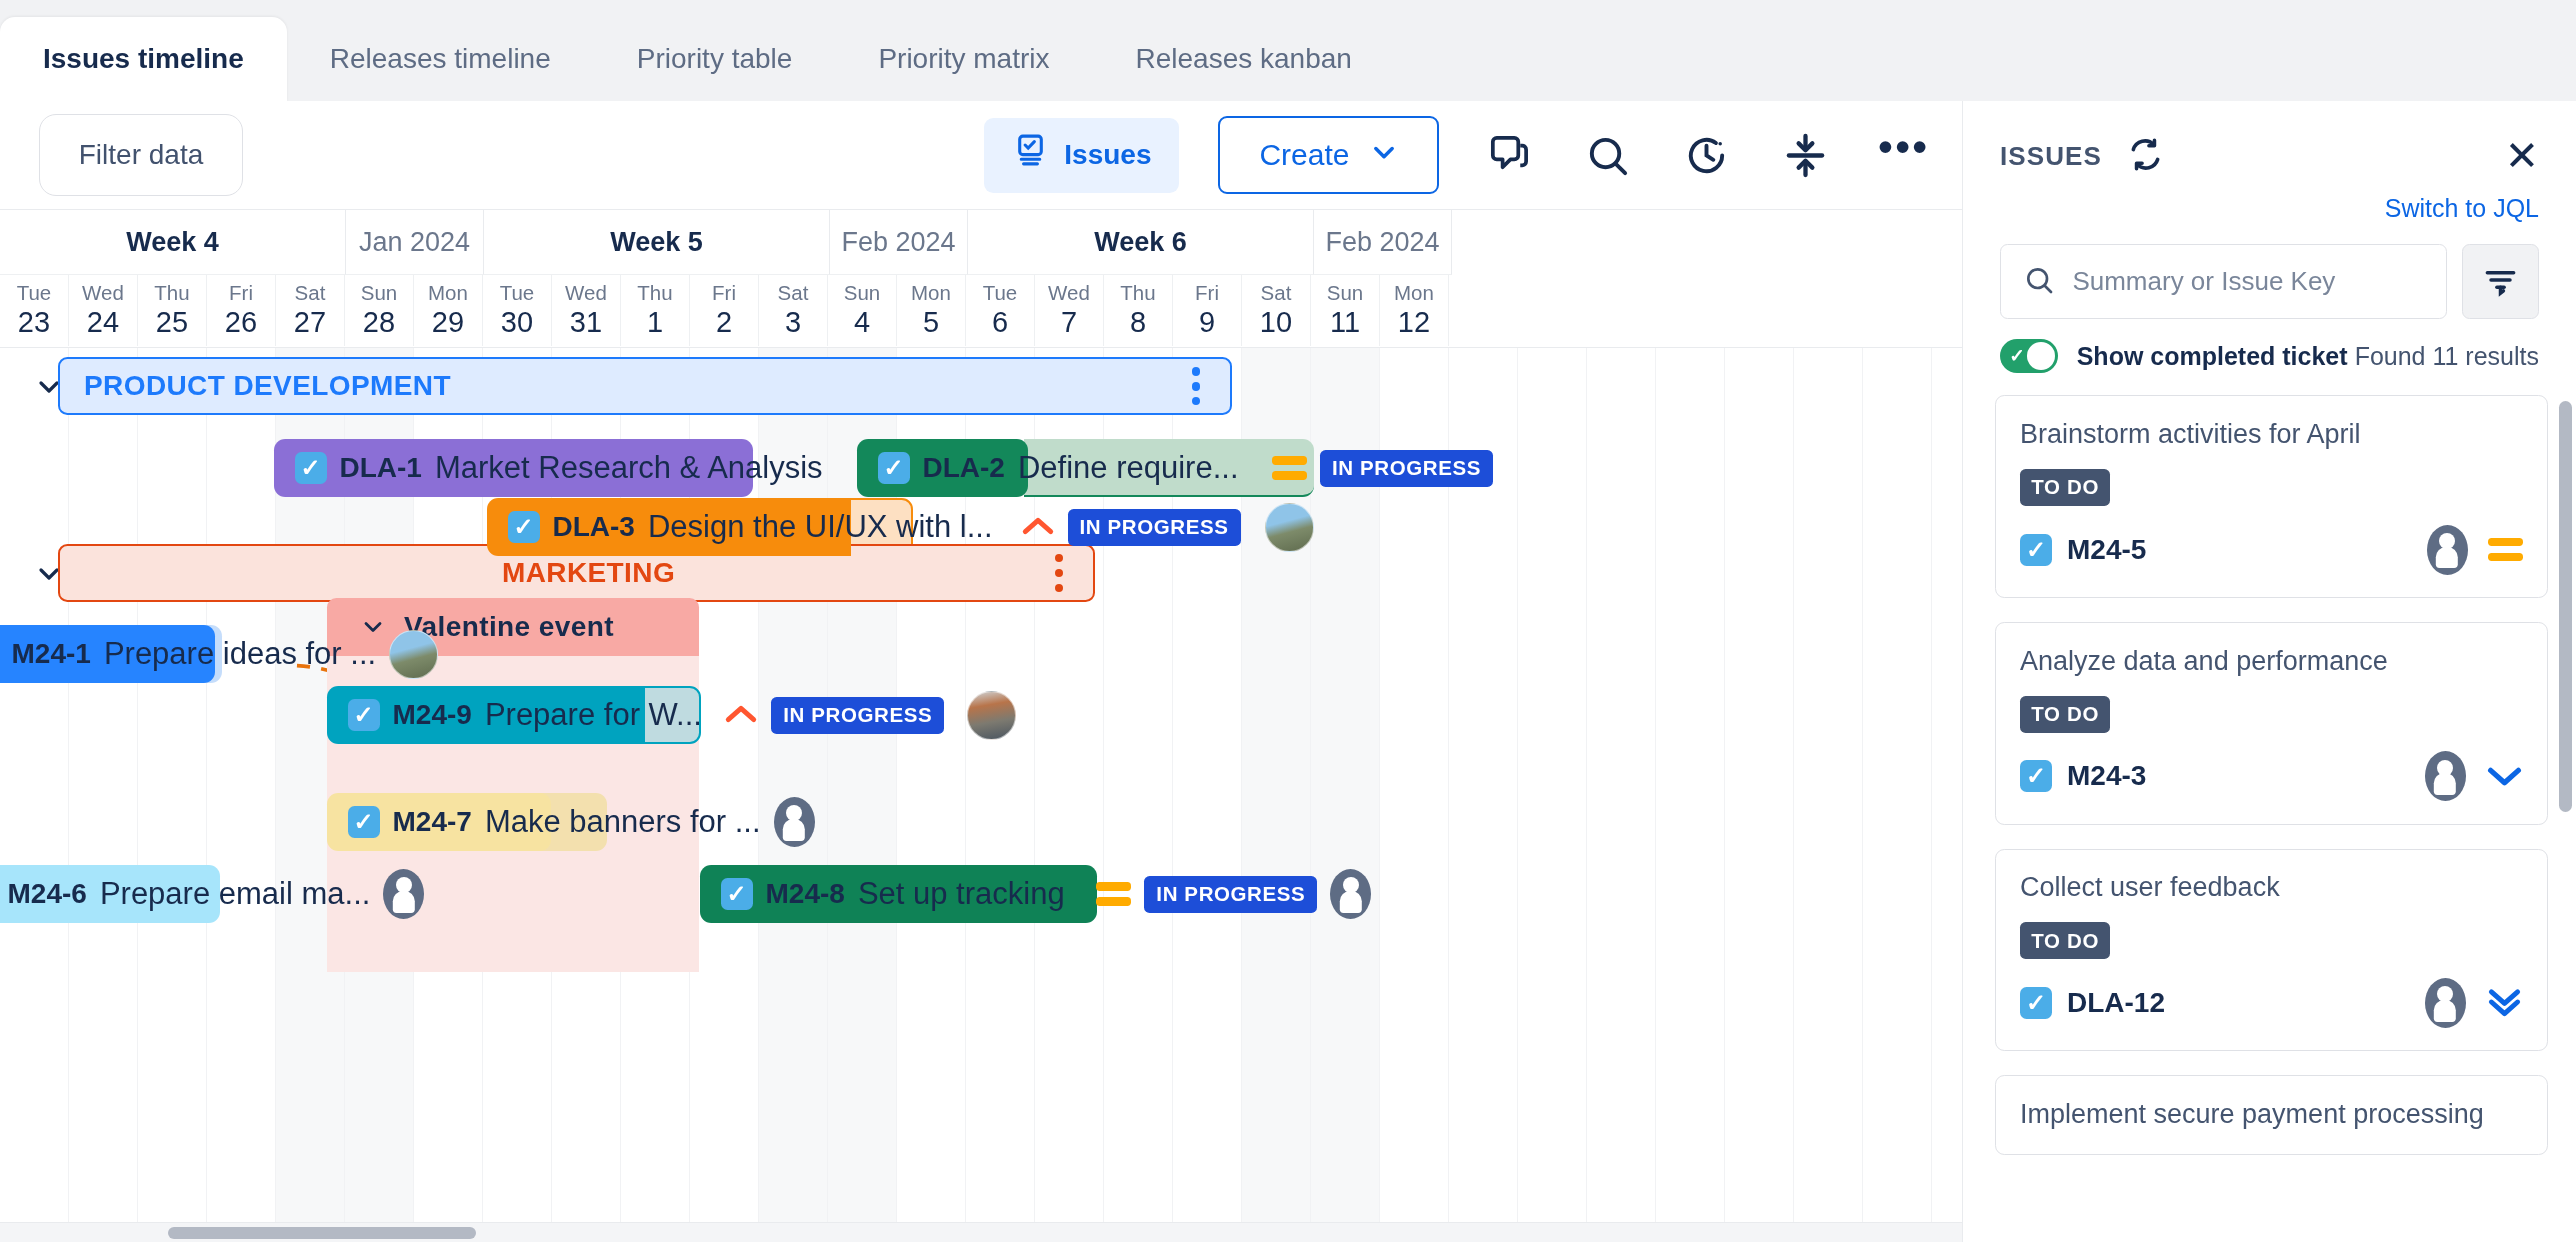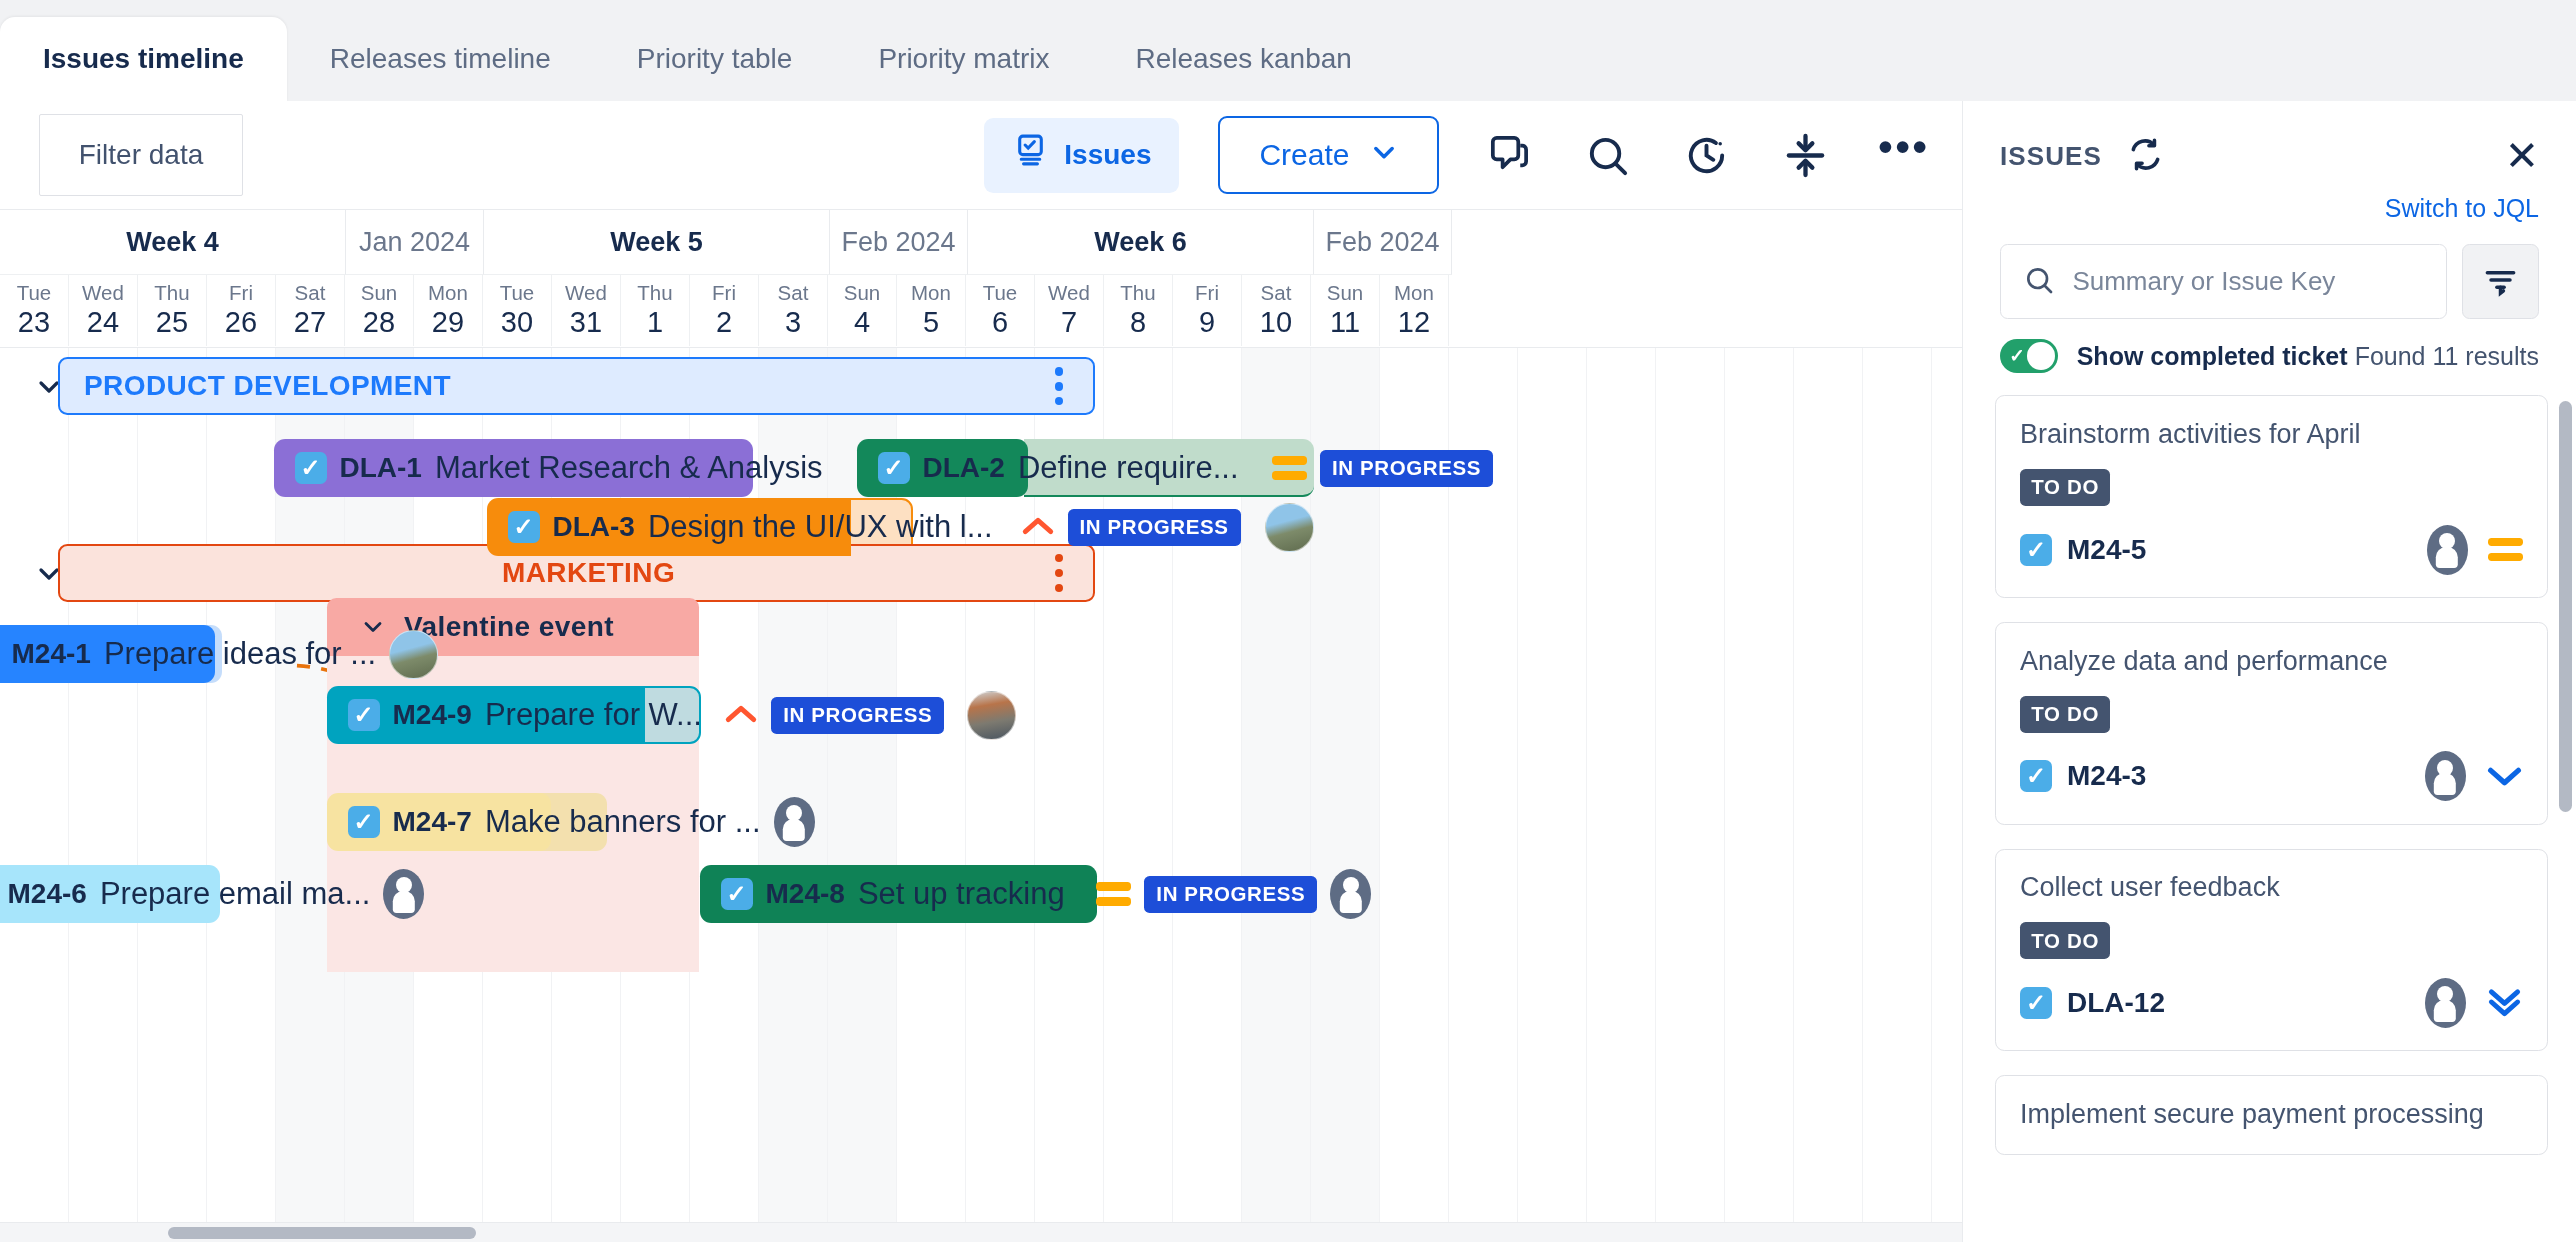--- a/index.html
+++ b/index.html
@@ -29,21 +29,21 @@
   }
 
   
   .toolbar {
     position: absolute; left: 0; top: 101px; width: 1962px; height: 109px;
     background: #ffffff; border-bottom: 1.9px solid #e9ebee;
     display: flex; align-items: center;
   }
   .filter-btn {
     margin-left: 39px; width: 204px; height: 82px;
-    border: 1.9px solid #dfe1e6; border-radius: 2px; background: #fff;
+    border: 1.9px solid #dfe1e6; border-radius: 17px; background: #fff;
     display: flex; align-items: center; justify-content: center;
     font-size: 28px; color: #42526e; cursor: pointer;
   }
   .toolbar-right { margin-left: auto; display: flex; align-items: center; gap: 0; padding-right: 28px; }
   .issues-pill {
     display: flex; align-items: center; gap: 15px;
     background: #e9f2ff; border-radius: 9.3px; height: 75px; padding: 0 28px;
     color: #0c66e4; font-size: 28px; font-weight: 700; cursor: pointer;
   }
   .create-btn {
@@ -431,21 +431,21 @@
       <polygon points="452,386 480,401 452,415" fill="#e8730c"></polygon>
     </svg>
 
     <div class="rows">
 
       <div class="caret" style="left:30px; top:20.5px;">
         <svg width="32" height="32" viewBox="0 0 24 24" fill="none" stroke="#172b4d" stroke-width="2.4" stroke-linecap="round" stroke-linejoin="round">
             <path d="M6 9l6 6 6-6"></path>
           </svg>
       </div>
-      <div class="grp" style="left:58px; top:9.3px; width:1037px; background:#deebff; border:2.8px solid #1d7afc;">
+      <div class="grp" style="left:58px; top:9.3px; width:1174px; background:#deebff; border:2.8px solid #1d7afc;">
         <span class="gtitle" style="color:#1d7afc;">PRODUCT DEVELOPMENT</span>
         <span class="gdots">
             <i style="background:#1d7afc"></i>
             <i style="background:#1d7afc"></i>
             <i style="background:#1d7afc"></i>
           </span>
       </div>
 
       <div class="bar" style="left:274px; top:91px; width:479px; background:#8b6fd6;">
         <span class="chk">✓</span>

